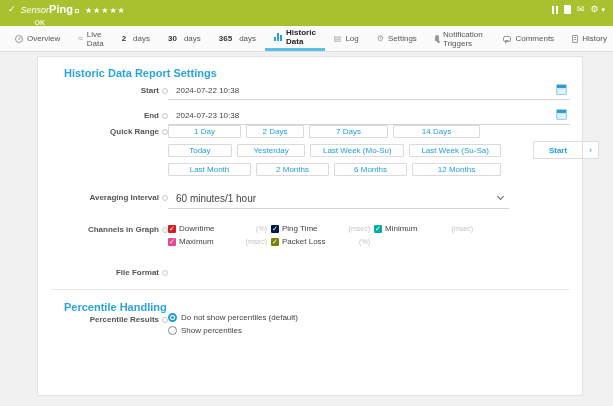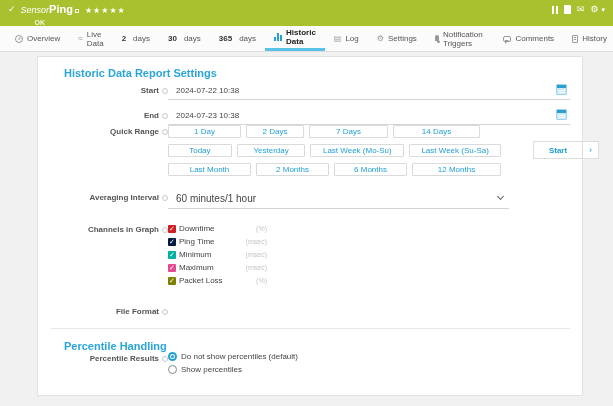--- a/index.html
+++ b/index.html
@@ -52,21 +52,21 @@
   .icon-cal::after { content:""; position:absolute; left:2px; top:5px; width:6px; height:1px; background:#fff; box-shadow:0 2px 0 #fff; }
 
   .selectline { position:relative; width:341px; border-bottom:1px solid #d4d4d4; padding:2px 16px 4px 8px; font-size:10px; color:#444; cursor:pointer; }
   .chev { position:absolute; right:6px; top:3px; width:5px; height:5px; border-right:1px solid #666; border-bottom:1px solid #666; transform:rotate(45deg); }
 
   .qr { display:flex; flex-direction:column; gap:6px; width:333px; }
   .qr-row { display:flex; gap:5px; }
   .qr-btn { height:13px; line-height:11px; border:1px solid #dadada; border-radius:1px; background:#fff; color:#1f9ed9; font-size:8px; text-align:center; cursor:pointer; }
 
   .ch-grid { display:flex; flex-direction:column; gap:4px; padding-top:1px; }
-  .ch-row { display:flex; gap:4px;flex-direction:column; }
+  .ch-row { display:flex; gap:4px; }
   .ch-item { display:flex; align-items:center; width:99px; }
   .ch-box { width:8px; height:8px; border-radius:1px; position:relative; flex:none; cursor:pointer; }
   .ch-box::after { content:"✓"; position:absolute; left:1px; top:-1px; color:#fff; font-size:7px; line-height:9px; font-weight:700; }
   .ch-name { font-size:8px; color:#444; margin-left:3px; white-space:nowrap; }
   .ch-unit { margin-left:auto; font-size:7px; color:#c4c4c4; white-space:nowrap; }
 
   .mini-btns { display:flex; gap:4px; }
   .mini-btn { height:13px; line-height:11px; padding:0 8px; border:1px solid #dadada; border-radius:1px; background:#fff; color:#1f9ed9; font-size:8px; cursor:pointer; }
 
   .radio-group { display:flex; flex-direction:column; gap:4px; }

